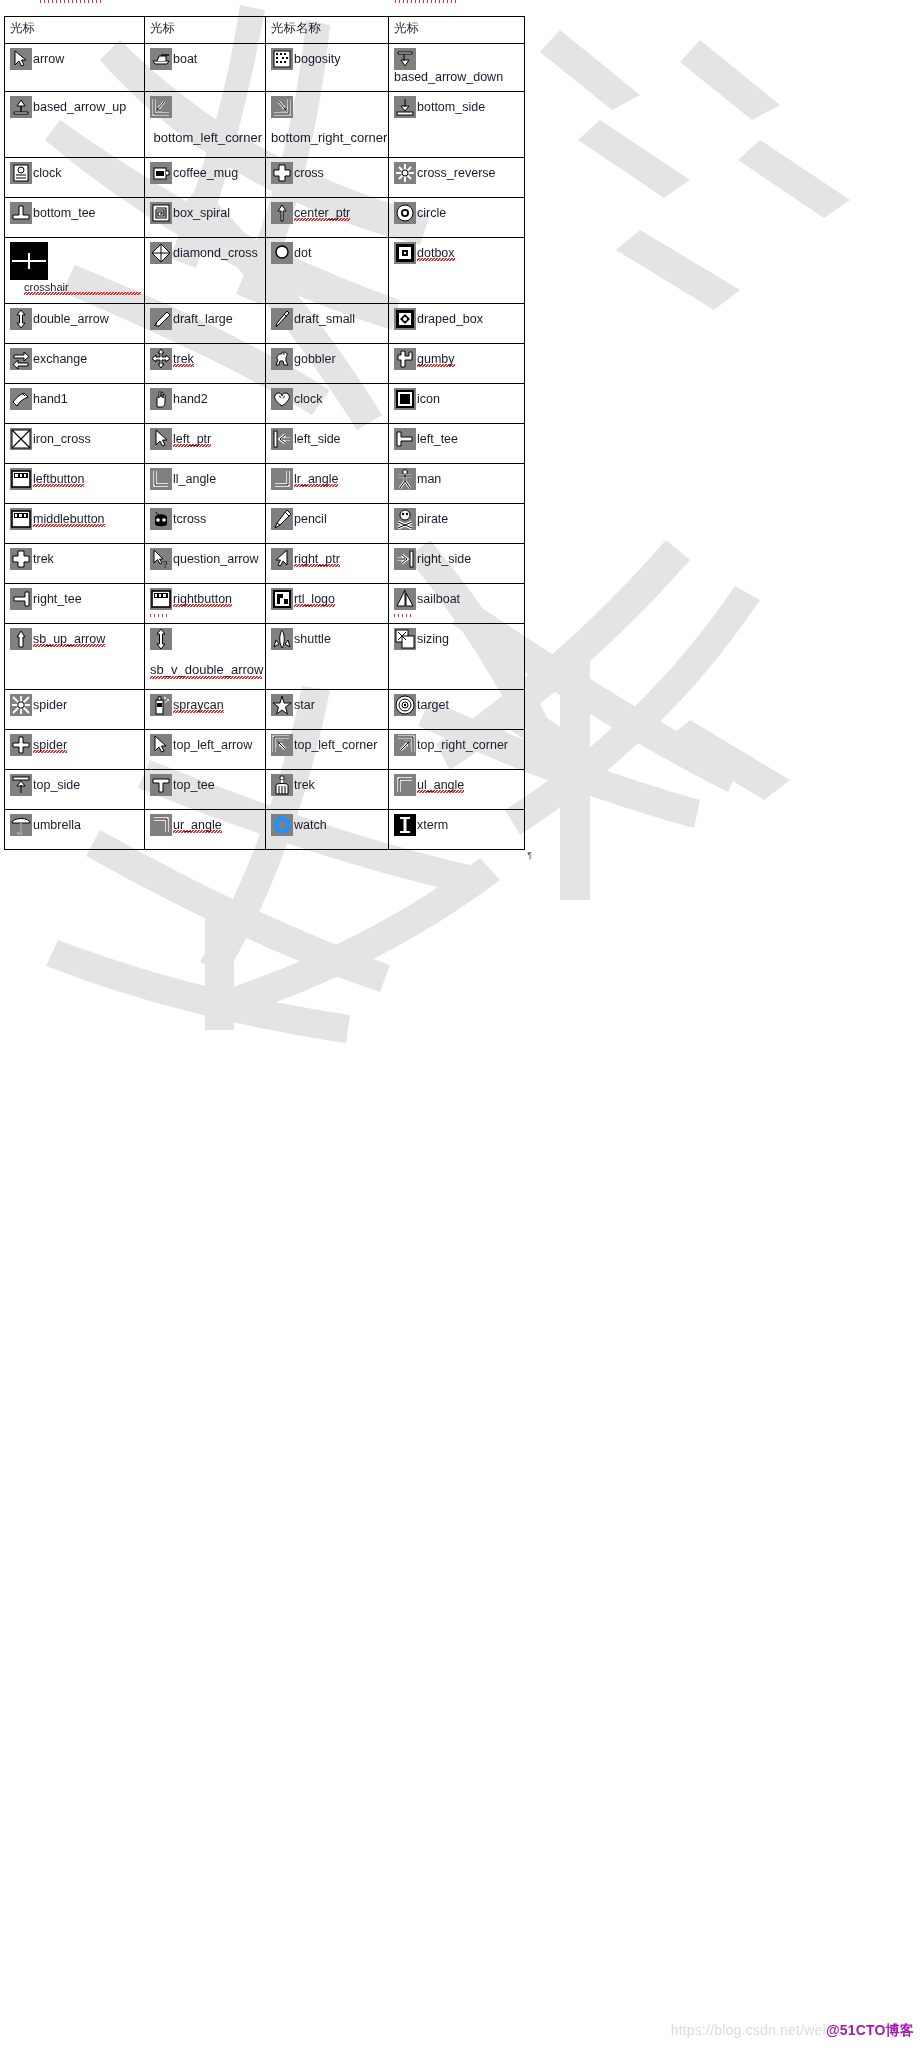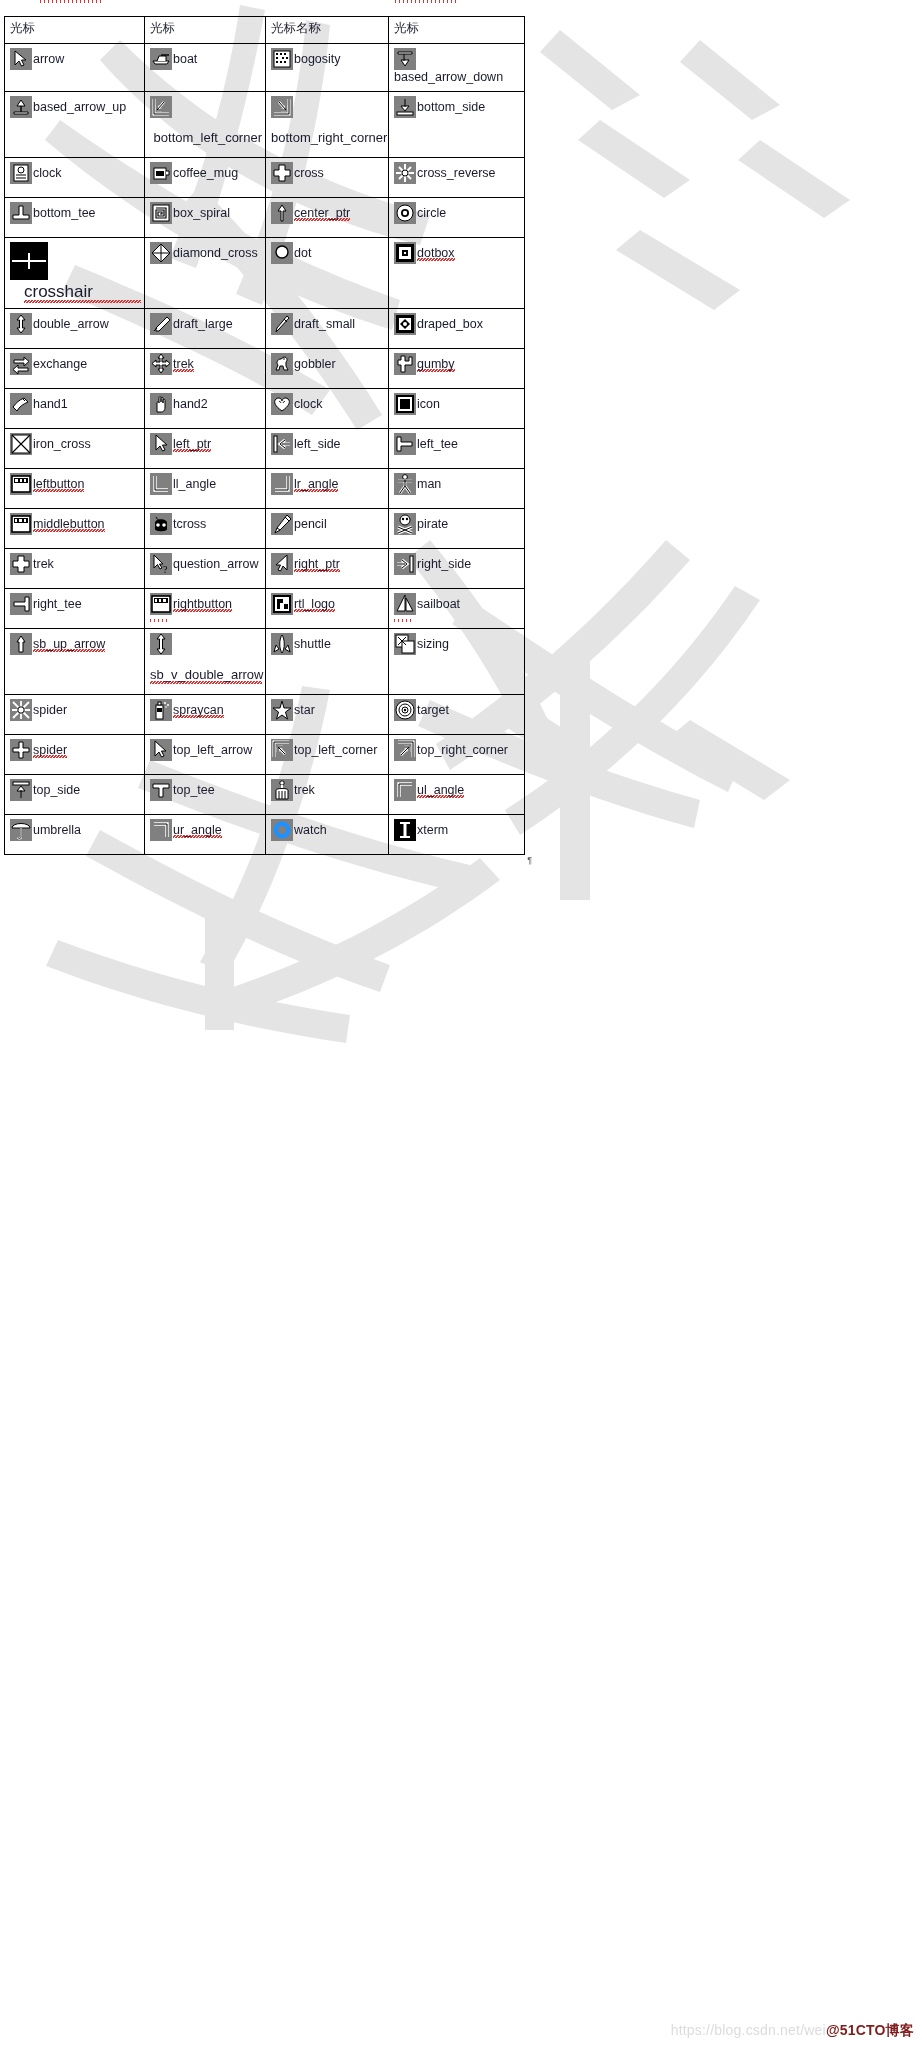--- a/index.html
+++ b/index.html
@@ -91,21 +91,21 @@
   .lbl.wrapped {
     display: block;
     margin-top: 12px;
     font-size: 13px;
     text-align: right;
   }
   .lbl.under {
     display: block;
     margin-top: 1px;
     margin-left: 14px;
-    font-size: 17px;
+    font-size: 11px;
   }
   .squig {
     background-image: repeating-linear-gradient(
         -45deg, #e03131 0 1px, transparent 1px 2px);
     background-position: 0 100%;
     background-size: 3px 3px;
     background-repeat: repeat-x;
     padding-bottom: 1px;
   }
   .dotline {
@@ -127,21 +127,21 @@
   #footer-credit {
     position: absolute;
     right: 8px;
     bottom: 14px;
     font-size: 14px;
     color: #dcdcdc;
     letter-spacing: 0.2px;
     z-index: 4;
     white-space: nowrap;
   }
-  #footer-credit .c2txt { color: #7f1d1d; font-weight: bold; }
+  #footer-credit .c2txt { color: #a21caf; font-weight: bold; }
 
   .endmark {
     position: absolute;
     right: -4px;
     bottom: -10px;
     font-size: 9px;
     color: #555;
   }
 </style>
 </head>

